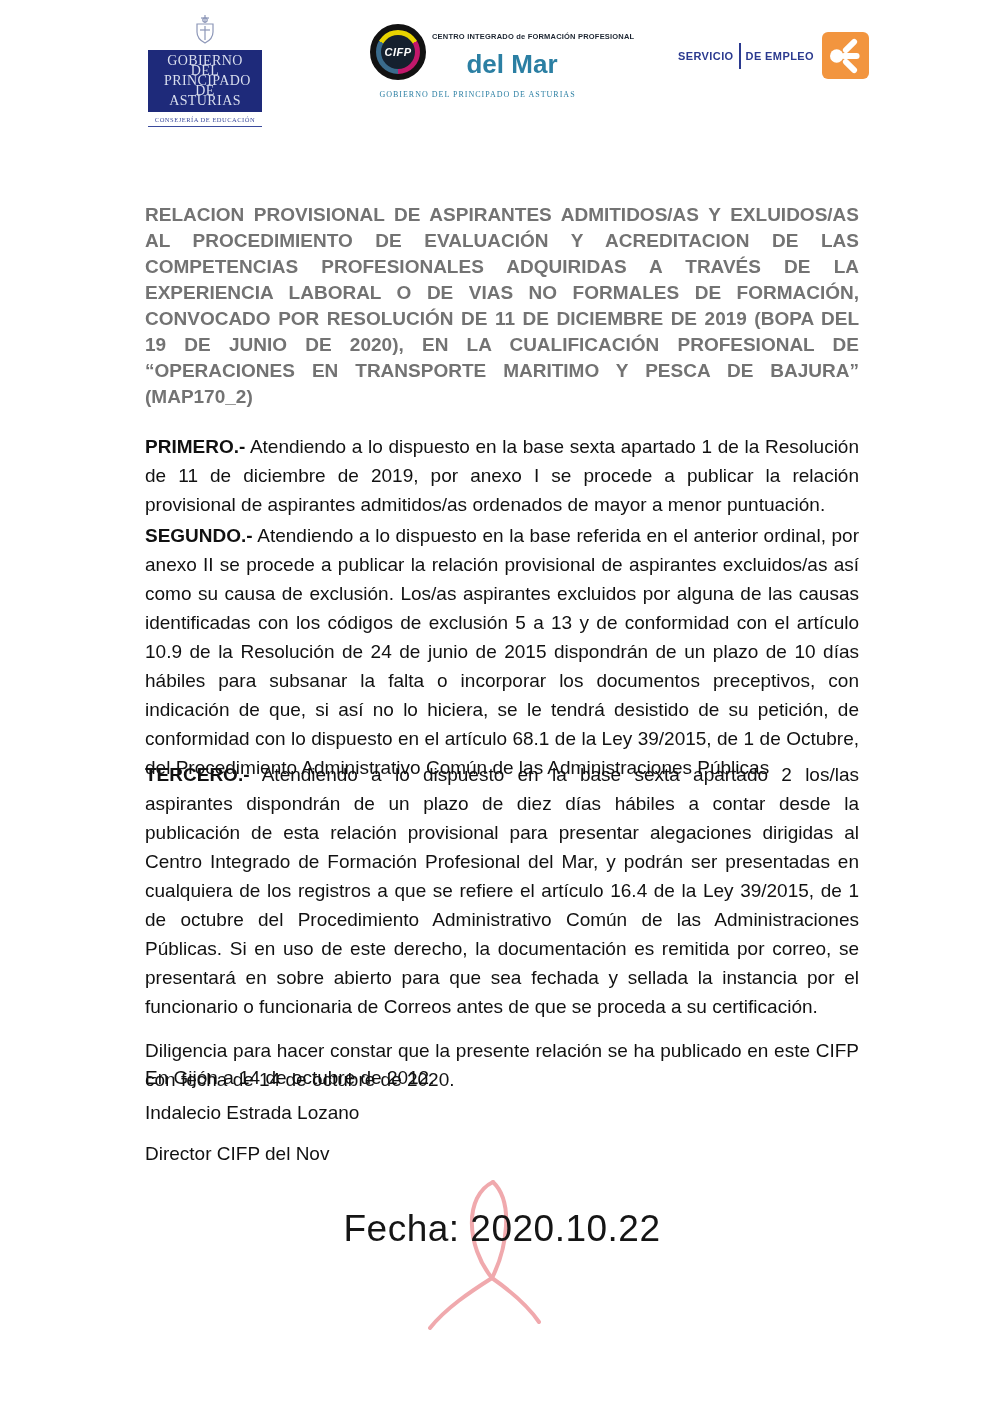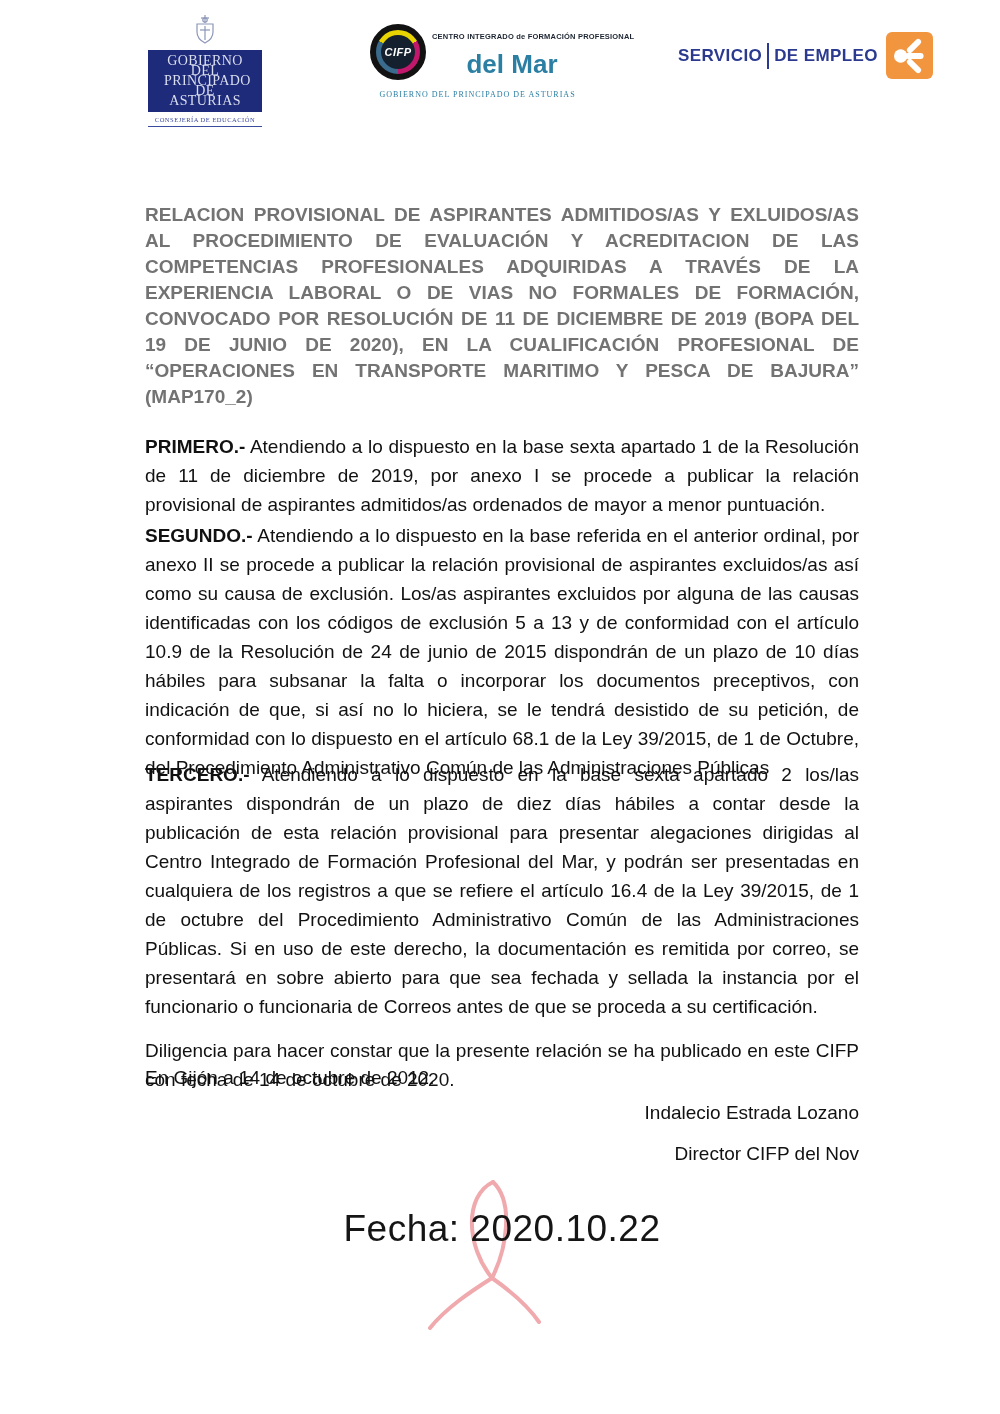--- a/index.html
+++ b/index.html
@@ -25,33 +25,33 @@
   .cifp-core { background:#15202e; color:#ffffff; font-weight:bold; font-style:italic;
                font-size:11px; letter-spacing:.5px; border-radius:50%; width:34px; height:34px;
                display:flex; align-items:center; justify-content:center; }
   .cifp-text { margin-left:6px; padding-top:8px; width:160px; text-align:center; }
   .cifp-top { color:#1b2430; font-size:7.5px; font-weight:bold; letter-spacing:.2px; white-space:nowrap; }
   .cifp-name { color:#2b7fa3; font-size:26px; font-weight:bold; line-height:30px; margin-top:8px; }
   .cifp-sub { margin-top:10px; text-align:center; color:#2b7fa3; font-family:"Liberation Serif", serif;
               font-size:8px; letter-spacing:1px; text-transform:uppercase; }
 
   .logo-sepe { position:absolute; left:678px; top:32px; width:184px; display:flex; align-items:center; }
-  .sepe-word { color:#2b3a8f; font-weight:bold; font-size:17px; letter-spacing:.4px; white-space:nowrap; }
+  .sepe-word { color:#2b3a8f; font-weight:bold; font-size:11px; letter-spacing:.4px; white-space:nowrap; }
   .sepe-div { width:2px; height:26px; background:#2b3a8f; margin:0 5px; flex:0 0 auto; }
   .sepe-box { width:47px; height:47px; background:#f2953f; border-radius:6px; margin-left:8px;
               display:flex; align-items:center; justify-content:center; flex:0 0 auto; }
 
   
   .abs { position:absolute; left:145px; width:714px; }
   .doc-title { top:202px; font-size:19px; font-weight:bold; line-height:26px;
                text-align:justify; color:#737373; }
   .par { font-size:19px; line-height:29px; text-align:justify; color:#111; }
   .p1 { top:432px; } .p2 { top:521px; } .p3 { top:760px; } .p4 { top:992px;margin-top:44px; }
   .p5 { top:1063px; text-align:left; }
-  .sig { font-size:19px; text-align:right; color:#111; }
+  .sig { font-size:19px; text-align:left; color:#111; }
   .sig-name { top:1102px; } .sig-role { top:1143px; }
 
   .stamp { top:1205px; text-align:center; font-size:37px; line-height:47px; color:#151515;
            letter-spacing:.5px; z-index:2; }
   .flourish { position:absolute; left:408px; top:1178px; z-index:1; }
 </style>
 </head>
 <body>
 
 <div class="page">

